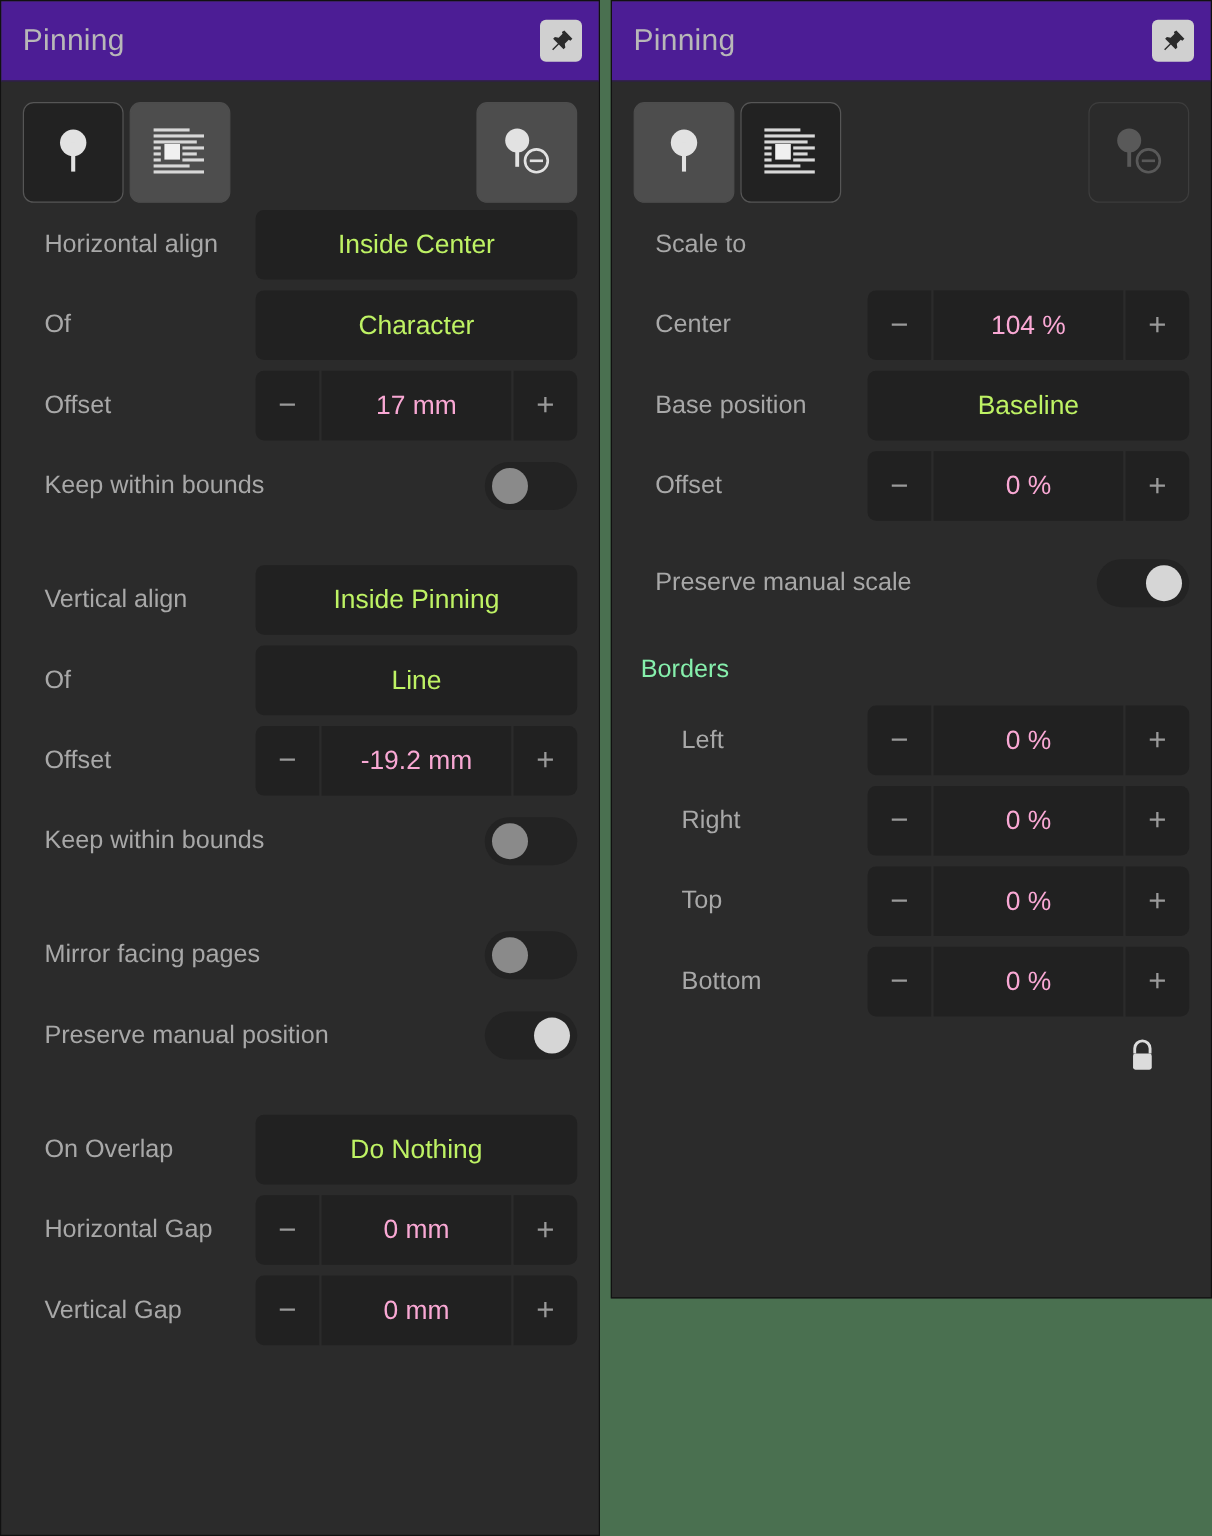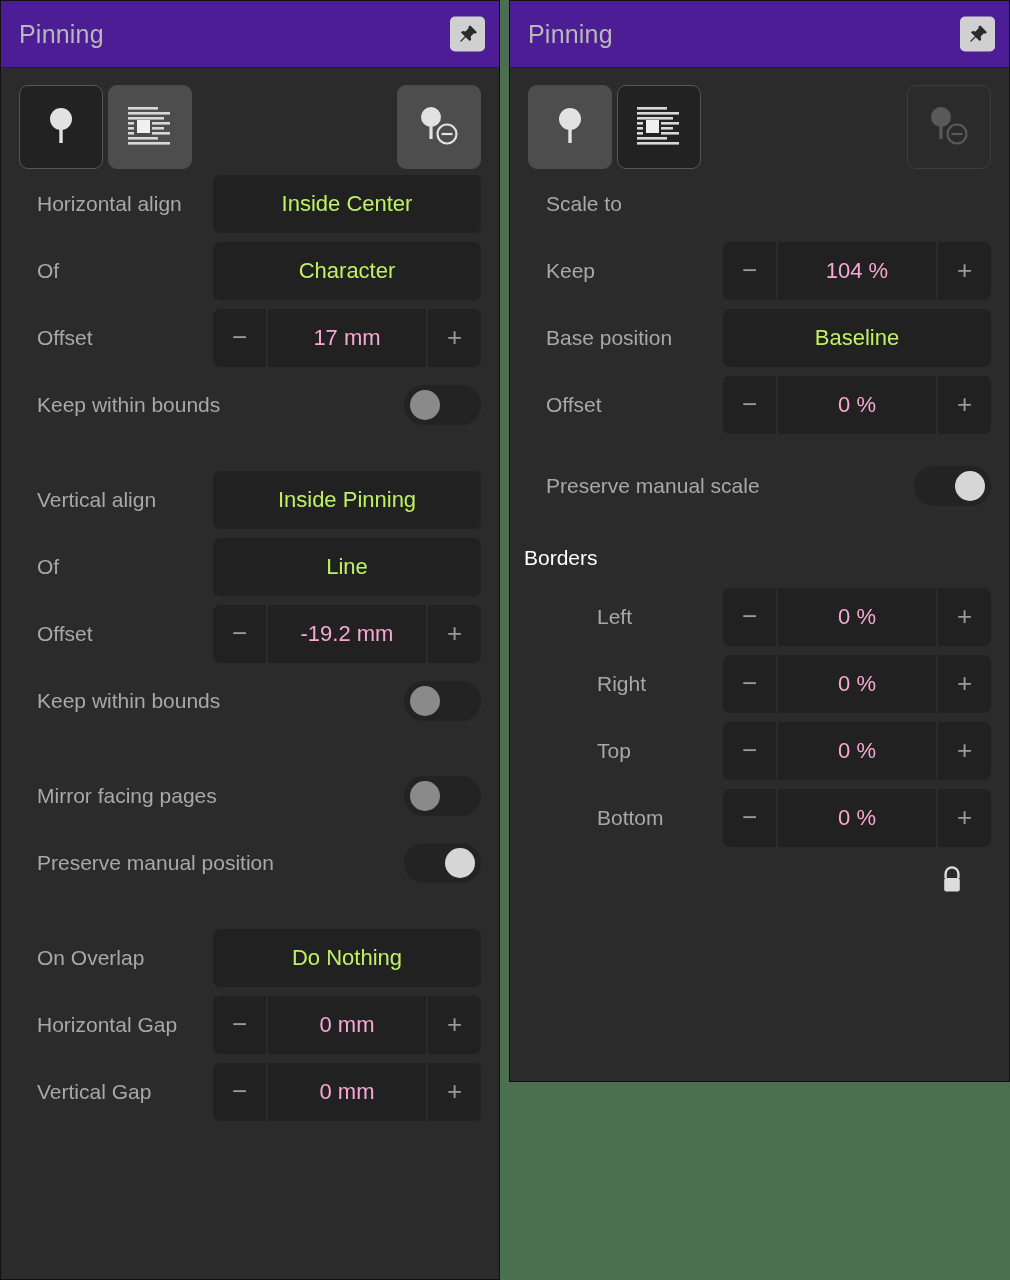--- a/index.html
+++ b/index.html
@@ -102,21 +102,21 @@
     height: 67px;
     display: flex;
     align-items: center;
   }
   .row-label {
     font-size: 21px;
     color: #a8a8a8;
     padding-left: 36px;
     white-space: nowrap;
   }
-  .row-label.indent { padding-left: 87px; }
+  .row-label.indent { padding-left: 58px; }
 
   .ctrl {
     position: absolute;
     right: 18px;
     top: 50%;
     transform: translateY(-50%);
   }
 
   
   .combo {
@@ -184,22 +184,22 @@
     left: 41px;
   }
 
   
   .spacer { height: 28px; }
   .spacer-sm { height: 14px; }
 
   
   .section-label {
     font-size: 21px;
-    color: #ffffff;
-    padding-left: 14px;
+    color: #86efac;
+    padding-left: 24px;
     height: 50px;
     display: flex;
     align-items: center;
   }
 
   
   .lock-row {
     height: 74px;
     position: relative;
   }
@@ -428,21 +428,21 @@
           </svg>
         </div>
 
       </div>
 
       <div id="right-rows">
           <div class="row">
             <div class="row-label">Scale to</div>
           </div>
           <div class="row">
-            <div class="row-label">Keep</div>
+            <div class="row-label">Center</div>
             <div class="ctrl">
               <div class="stepper">
                 <div class="seg minus">−</div>
                 <div class="seg val">104 %</div>
                 <div class="seg plus">+</div>
               </div>
             </div>
           </div>
           <div class="row">
             <div class="row-label">Base position</div>

